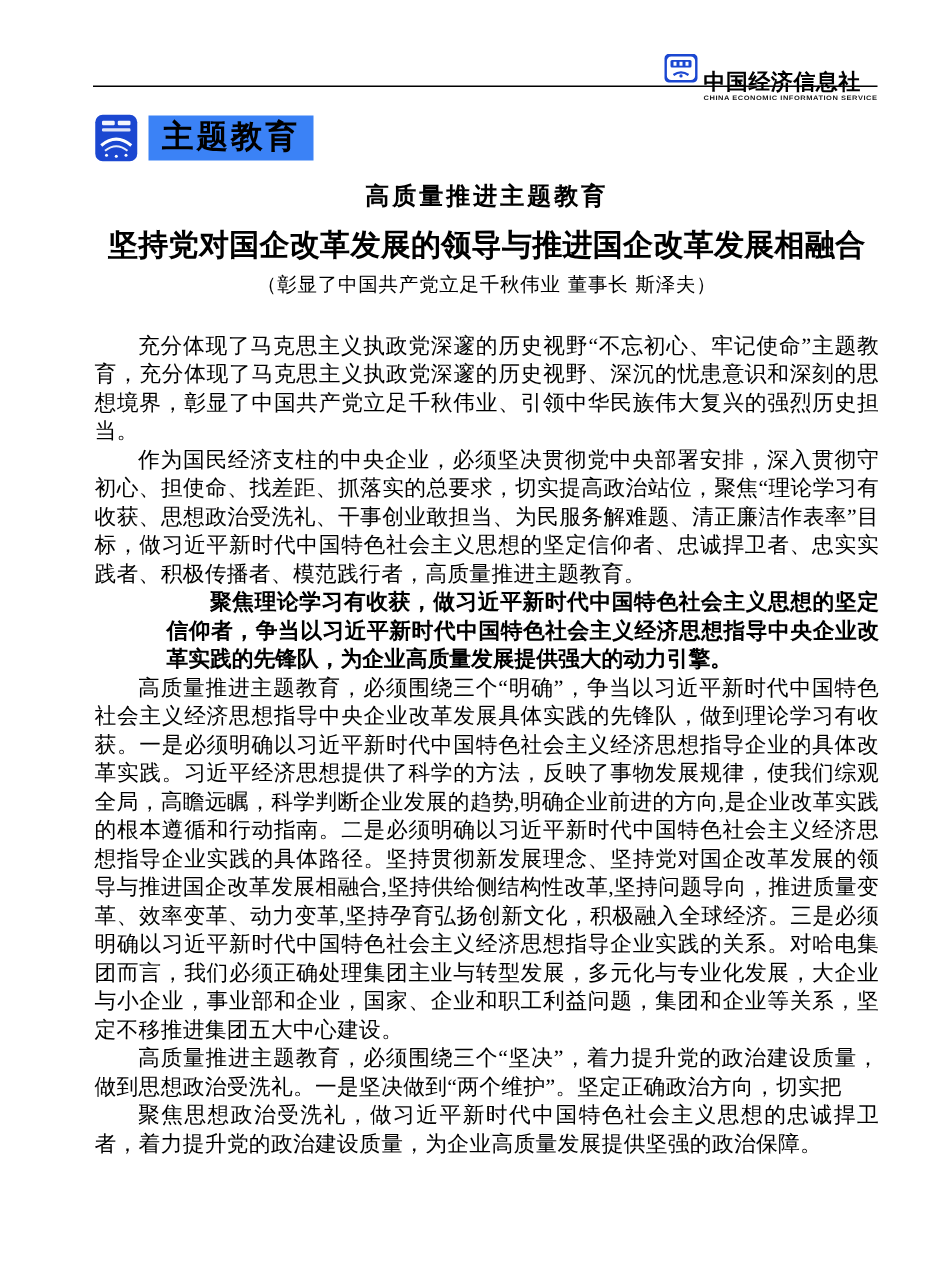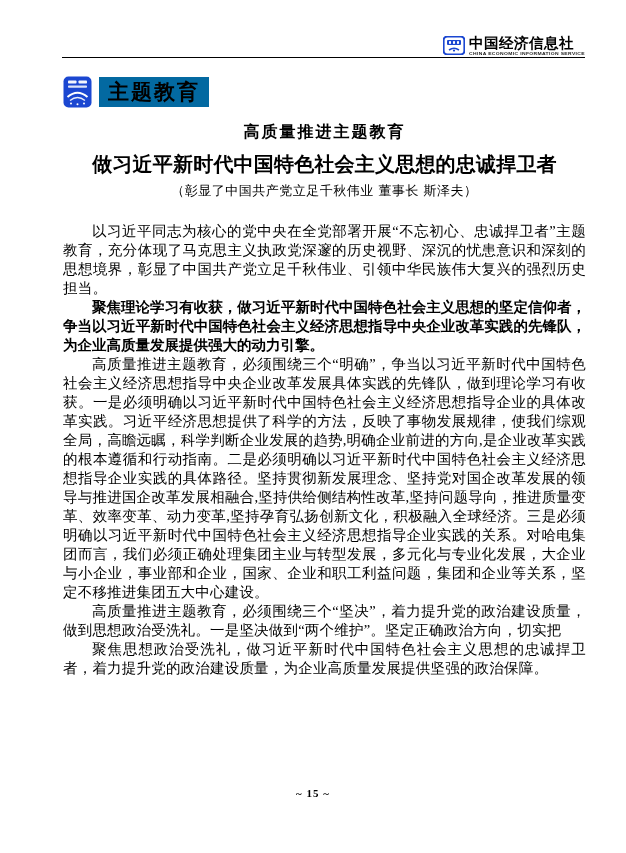--- a/index.html
+++ b/index.html
@@ -12,39 +12,39 @@
   
   .header-rule {
     position:absolute; left:62px; right:41px; top:57px;
     border-top:1.8px solid #000;
   }
   .logo {
     position:absolute; right:41px; top:35px;
     display:flex; align-items:flex-start; gap:4px;
   }
   .logo-icon { display:block; margin-top:1px; }
-  .logo-textcol { display:flex; flex-direction:column; align-items:flex-start; }
+  .logo-textcol { display:flex; flex-direction:column; align-items:flex-start;margin-top:12px; }
   .logo-text {
     font-family:"Liberation Sans", sans-serif;
     font-weight:bold; font-size:14.5px; line-height:16px; letter-spacing:0.5px;
     white-space:nowrap;
   }
   .logo-caption {
     font-family:"Liberation Sans", sans-serif;
     font-size:5px; letter-spacing:0.35px; color:#1a1a1a; font-weight:bold;
     transform:scaleY(0.85); transform-origin:left top; white-space:nowrap;
   }
 
   
   .content { position:absolute; left:63px; top:76px; width:523px; }
 
   .badge-row { display:flex; align-items:center; height:32px; margin-bottom:12px; }
   .badge-icon { display:block; }
   .badge-label {
-    margin-left:7px; background:#0369a1; padding:1px 9px 2px 9px;
+    margin-left:7px; background:#3b82f6; padding:1px 9px 2px 9px;
     font-family:"Liberation Sans", sans-serif; font-weight:bold;
     font-size:21px; letter-spacing:2px; line-height:27px; color:#000;
   }
 
   .kicker {
     margin:0 0 6px 0; text-align:center;
     font-family:"Liberation Sans", sans-serif; font-weight:bold;
     font-size:16px; letter-spacing:2px; line-height:24px;
   }
   .title {
@@ -55,21 +55,21 @@
   .byline {
     margin:0 0 22px 0; text-align:center;
     font-family:"DejaVu Serif", serif;
     font-size:13px; line-height:18px; letter-spacing:0.5px;
   }
 
   .article-body .para {
     margin:0; font-size:14.5px; line-height:19px;
     text-indent:2em; text-align:justify; letter-spacing:0.2px;
   }
-  .article-body .para.bold { font-weight:bold; font-family:"Liberation Sans", sans-serif; letter-spacing:0; }
+  .article-body .para.bold { font-weight:bold; font-family:"Liberation Sans", sans-serif; letter-spacing:0;margin-left:48px; }
 
   
   .footer-pageno {
     position:absolute; left:0; right:0; top:787px; text-align:center;
     font-weight:bold; font-size:11px; letter-spacing:1px;
   }
 </style>
 </head>
 <body>
 
@@ -103,26 +103,26 @@
         <path d="M4.5 21 Q14.5 12.5 24.5 21" stroke="#ffffff" stroke-width="2" fill="none"></path>
         <path d="M7 24.5 Q14.5 18.5 22 24.5" stroke="#ffffff" stroke-width="1.4" fill="none" opacity="0.9"></path>
         <circle cx="8" cy="27.5" r="1" fill="#ffffff"></circle>
         <circle cx="14.5" cy="28.2" r="1" fill="#ffffff"></circle>
         <circle cx="21" cy="27.5" r="1" fill="#ffffff"></circle>
       </svg>
       <span class="badge-label">主题教育</span>
     </div>
 
     <h2 class="kicker">高质量推进主题教育</h2>
-    <h1 class="title">做习近平新时代中国特色社会主义思想的忠诚捍卫者</h1>
+    <h1 class="title">坚持党对国企改革发展的领导与推进国企改革发展相融合</h1>
     <div class="byline">（彰显了中国共产党立足千秋伟业 董事长 斯泽夫）</div>
 
     <div class="article-body">
-        <p class="para">以习近平同志为核心的党中央在全党部署开展“不忘初心、忠诚捍卫者”主题教育，充分体现了马克思主义执政党深邃的历史视野、深沉的忧患意识和深刻的思想境界，彰显了中国共产党立足千秋伟业、引领中华民族伟大复兴的强烈历史担当。</p>
+        <p class="para">充分体现了马克思主义执政党深邃的历史视野“不忘初心、牢记使命”主题教育，充分体现了马克思主义执政党深邃的历史视野、深沉的忧患意识和深刻的思想境界，彰显了中国共产党立足千秋伟业、引领中华民族伟大复兴的强烈历史担当。</p>
+        <p class="para">作为国民经济支柱的中央企业，必须坚决贯彻党中央部署安排，深入贯彻守初心、担使命、找差距、抓落实的总要求，切实提高政治站位，聚焦“理论学习有收获、思想政治受洗礼、干事创业敢担当、为民服务解难题、清正廉洁作表率”目标，做习近平新时代中国特色社会主义思想的坚定信仰者、忠诚捍卫者、忠实实践者、积极传播者、模范践行者，高质量推进主题教育。</p>
         <p class="para bold">聚焦理论学习有收获，做习近平新时代中国特色社会主义思想的坚定信仰者，争当以习近平新时代中国特色社会主义经济思想指导中央企业改革实践的先锋队，为企业高质量发展提供强大的动力引擎。</p>
         <p class="para">高质量推进主题教育，必须围绕三个“明确”，争当以习近平新时代中国特色社会主义经济思想指导中央企业改革发展具体实践的先锋队，做到理论学习有收获。一是必须明确以习近平新时代中国特色社会主义经济思想指导企业的具体改革实践。习近平经济思想提供了科学的方法，反映了事物发展规律，使我们综观全局，高瞻远瞩，科学判断企业发展的趋势,明确企业前进的方向,是企业改革实践的根本遵循和行动指南。二是必须明确以习近平新时代中国特色社会主义经济思想指导企业实践的具体路径。坚持贯彻新发展理念、坚持党对国企改革发展的领导与推进国企改革发展相融合,坚持供给侧结构性改革,坚持问题导向，推进质量变革、效率变革、动力变革,坚持孕育弘扬创新文化，积极融入全球经济。三是必须明确以习近平新时代中国特色社会主义经济思想指导企业实践的关系。对哈电集团而言，我们必须正确处理集团主业与转型发展，多元化与专业化发展，大企业与小企业，事业部和企业，国家、企业和职工利益问题，集团和企业等关系，坚定不移推进集团五大中心建设。</p>
         <p class="para">高质量推进主题教育，必须围绕三个“坚决”，着力提升党的政治建设质量，做到思想政治受洗礼。一是坚决做到“两个维护”。坚定正确政治方向，切实把</p>
         <p class="para">聚焦思想政治受洗礼，做习近平新时代中国特色社会主义思想的忠诚捍卫者，着力提升党的政治建设质量，为企业高质量发展提供坚强的政治保障。</p>
       </div>
   </div>
 
-  <div class="footer-pageno">~ 15 ~</div>
 </div>
 
 </body></html>

